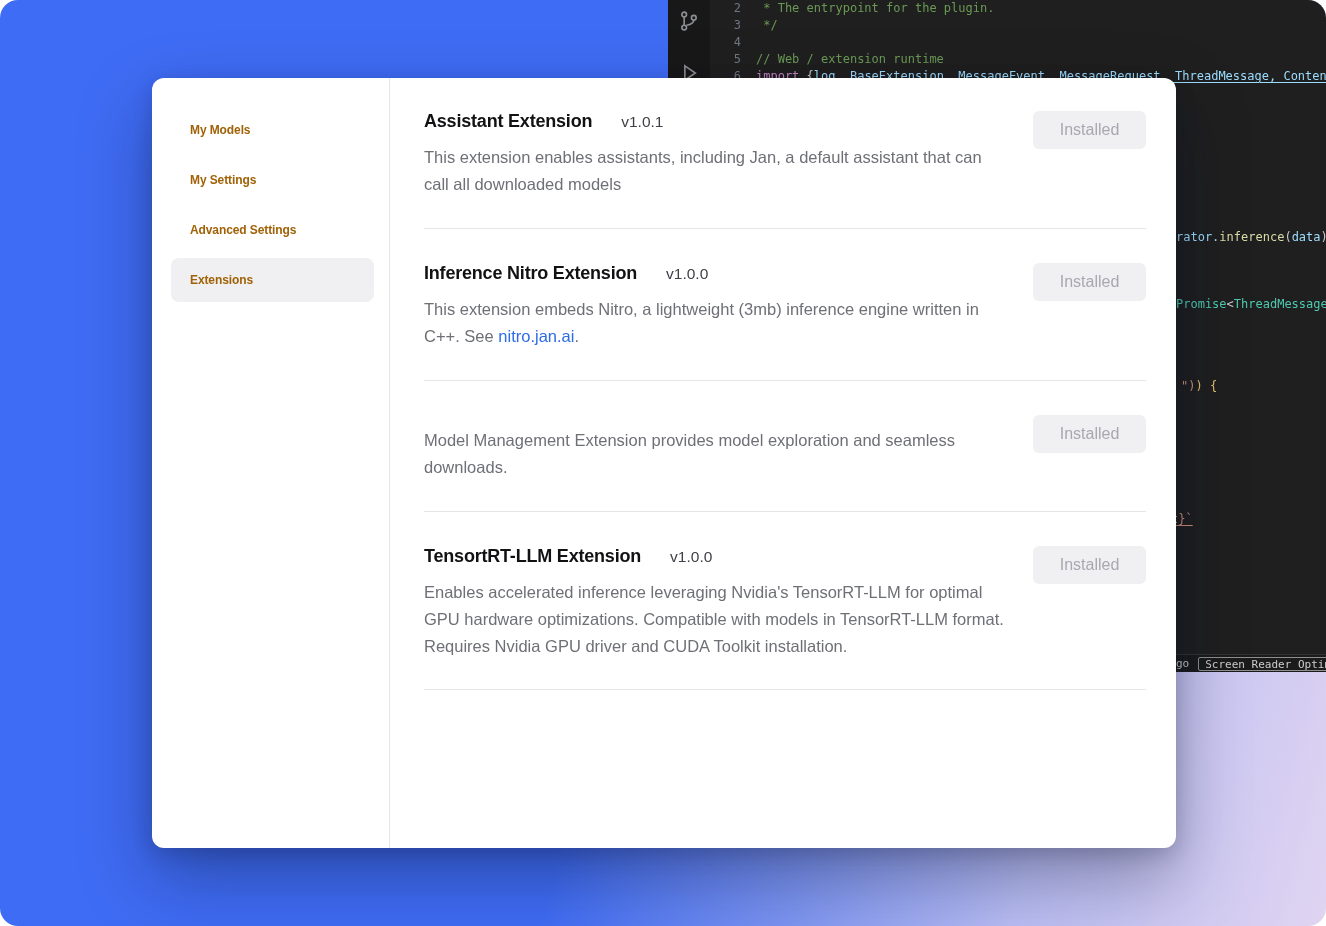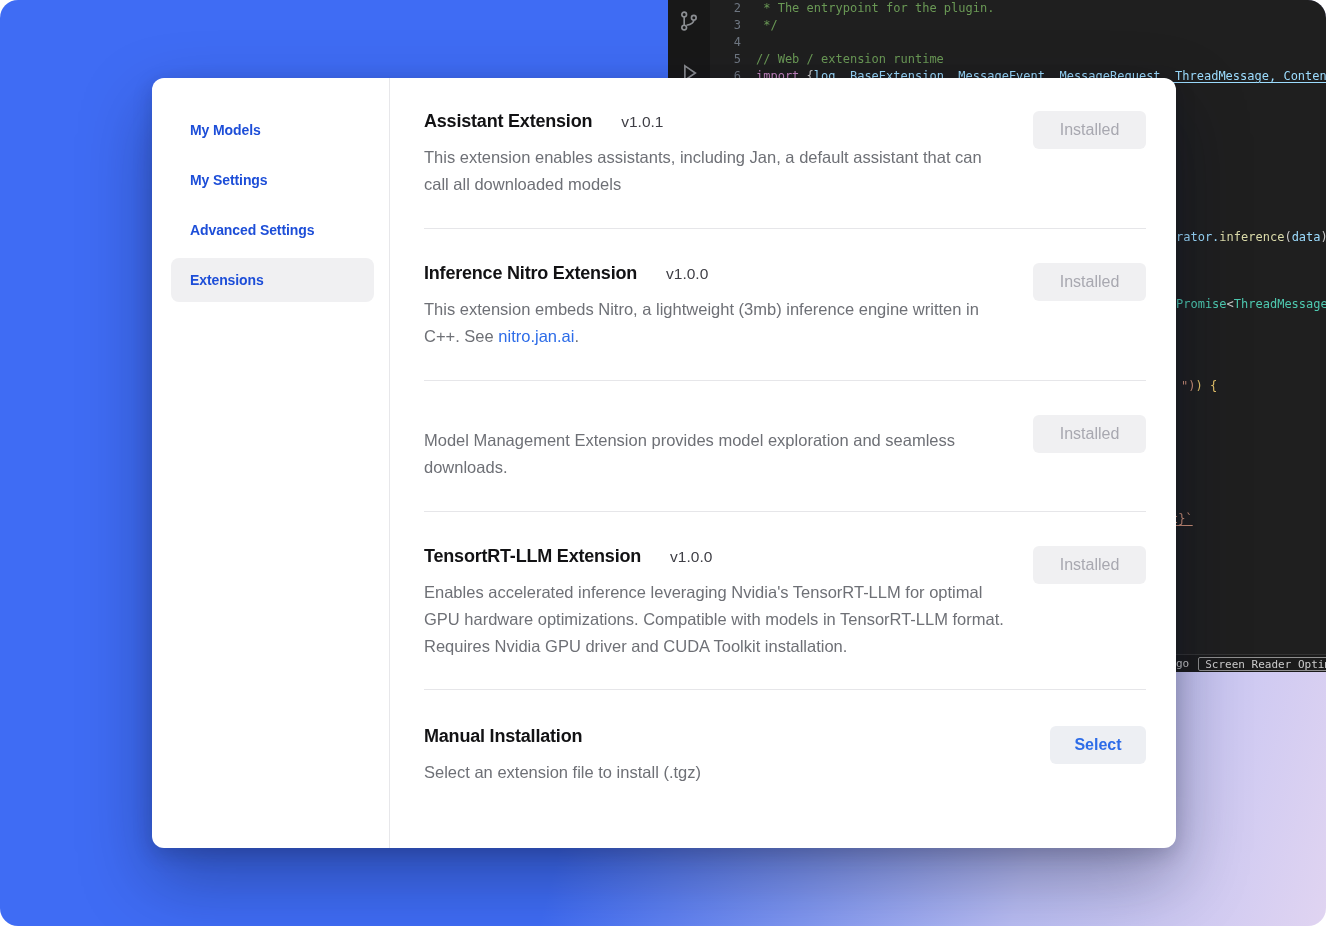--- a/index.html
+++ b/index.html
@@ -80,21 +80,21 @@
   }
   .sidebar {
     width: 238px; flex: 0 0 auto;
     border-right: 1px solid #e7e7ea;
     padding: 30px 15px 0 19px;
     display: flex; flex-direction: column; gap: 6px;
   }
   .side-item {
     height: 44px; line-height: 44px;
     padding-left: 19px;
-    font-size: 14px; font-weight: 700; color: #1d4ed8;
+    font-size: 12px; font-weight: 700; color: #a16207;
     border-radius: 8px; cursor: pointer;
     letter-spacing: -0.1px;
   }
   .side-item.active { background: #f0f0f2; }
 
   .content {
     flex: 1;
     padding: 0 30px 0 34px;
     overflow: hidden;
   }
@@ -230,26 +230,17 @@
         <div class="ext-info">
           <div class="ext-title-line">
             <span class="ext-title">TensortRT-LLM Extension</span>
             <span class="ext-version">v1.0.0</span>
           </div>
           <p class="ext-desc">Enables accelerated inference leveraging Nvidia's TensorRT-LLM for optimal GPU hardware optimizations. Compatible with models in TensorRT-LLM format. Requires Nvidia GPU driver and CUDA Toolkit installation.</p>
         </div>
         <button class="btn btn-installed">Installed</button>
       </div>
 
-      <div class="ext-row last">
-        <div class="ext-info">
-          <div class="ext-title-line">
-            <span class="ext-title">Manual Installation</span>
-          </div>
-          <p class="ext-desc">Select an extension file to install (.tgz)</p>
-        </div>
-        <button class="btn btn-select">Select</button>
-      </div>
 
     </main>
   </div>
 
 </div>
 
 </body></html>

